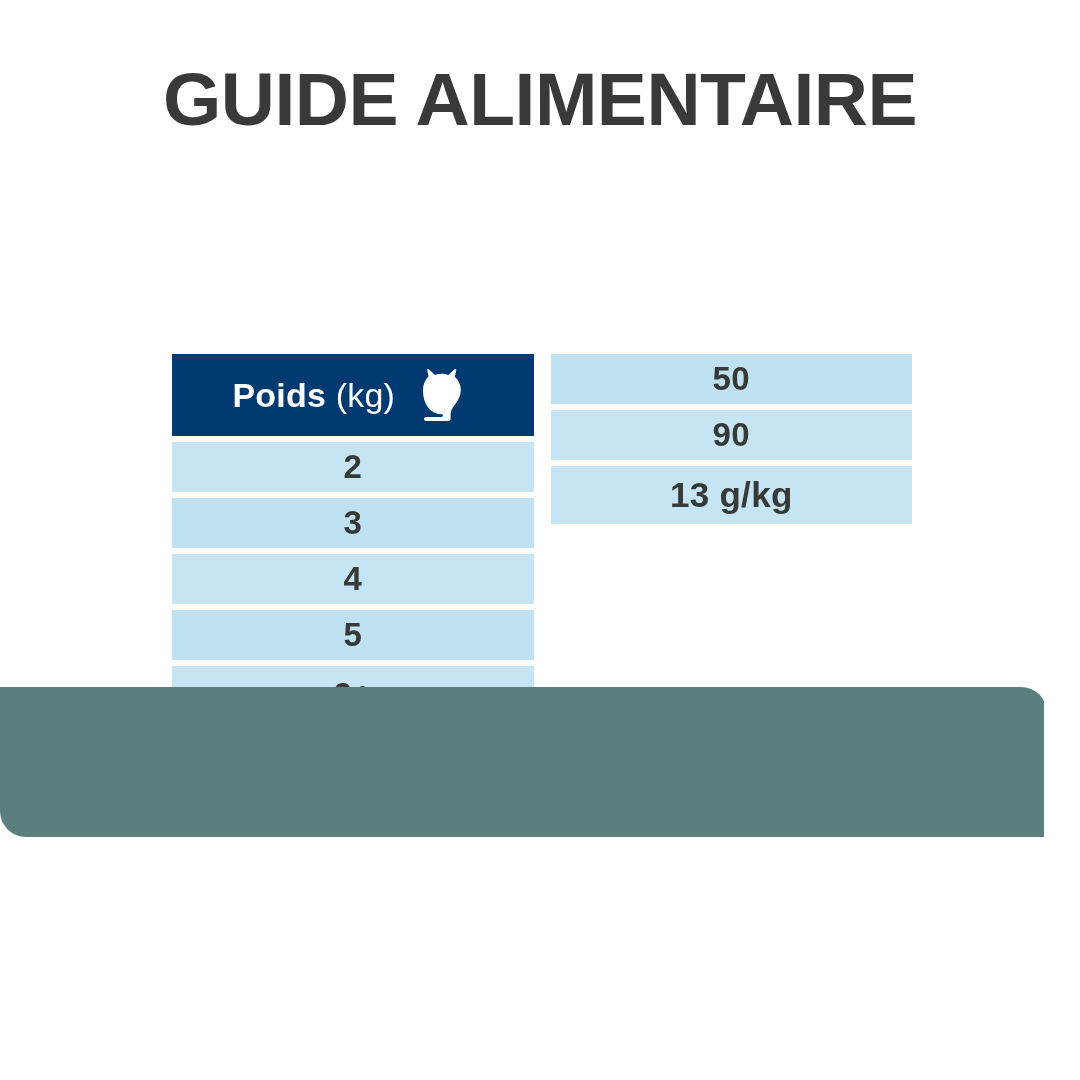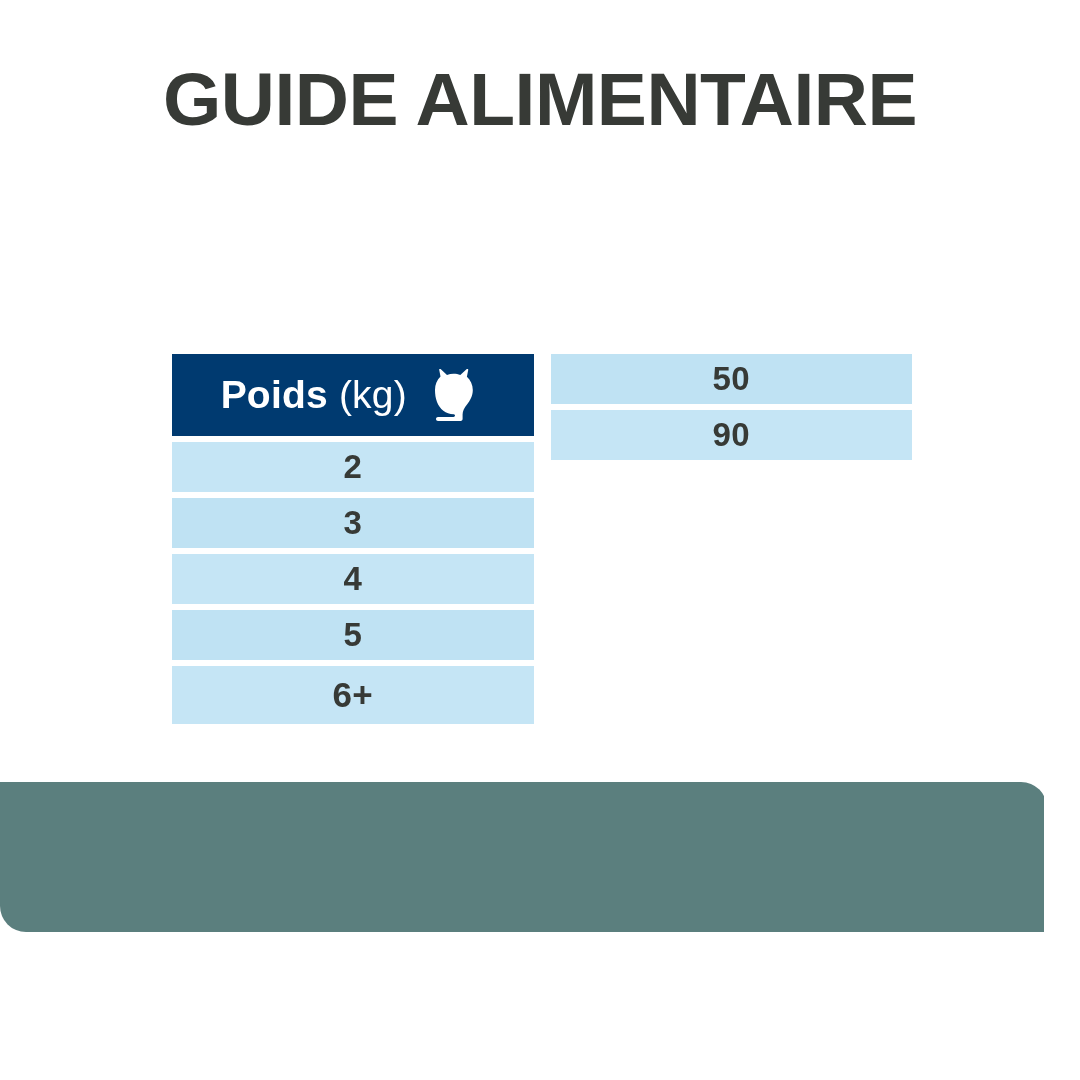--- a/index.html
+++ b/index.html
@@ -14,21 +14,21 @@
     overflow: hidden;
     position: relative;
   }
 
   
   .page {
     position: absolute;
     left: 0;
     top: 0;
     width: 1080px;
-    height: 932px;
+    height: 837px;
     background: #ffffff;
     border-radius: 26px;
     overflow: hidden;
     text-decoration: underline;
   }
 
   .title {
     position: absolute;
     left: 0;
     top: 62px;
@@ -61,21 +61,21 @@
   .col-head {
     height: 82px;
     background: #003a70;
     color: #ffffff;
     display: flex;
     align-items: center;
     justify-content: center;
     gap: 16px;
   }
   .col-head .head-text {
-    font-size: 39px;
+    font-size: 34px;
     font-weight: 700;
     letter-spacing: 0.2px;
     white-space: nowrap;
   }
   .col-head .head-text .unit {
     font-weight: 400;
   }
   .icon-box {
     width: 62px;
     height: 56px;
@@ -147,20 +147,21 @@
       <div class="cell">2</div>
       <div class="cell alt">3</div>
       <div class="cell">4</div>
       <div class="cell alt">5</div>
       <div class="cell last">6+</div>
     </div>
 
     <div class="col">
       <div class="cell alt">50</div>
       <div class="cell">90</div>
+      <div class="cell last">13 g/kg</div>
     </div>
 
   </div>
 
   <div class="bottom-band"></div>
   <div class="bottom-band-right"></div>
 
 </div>
 
 </body></html>

